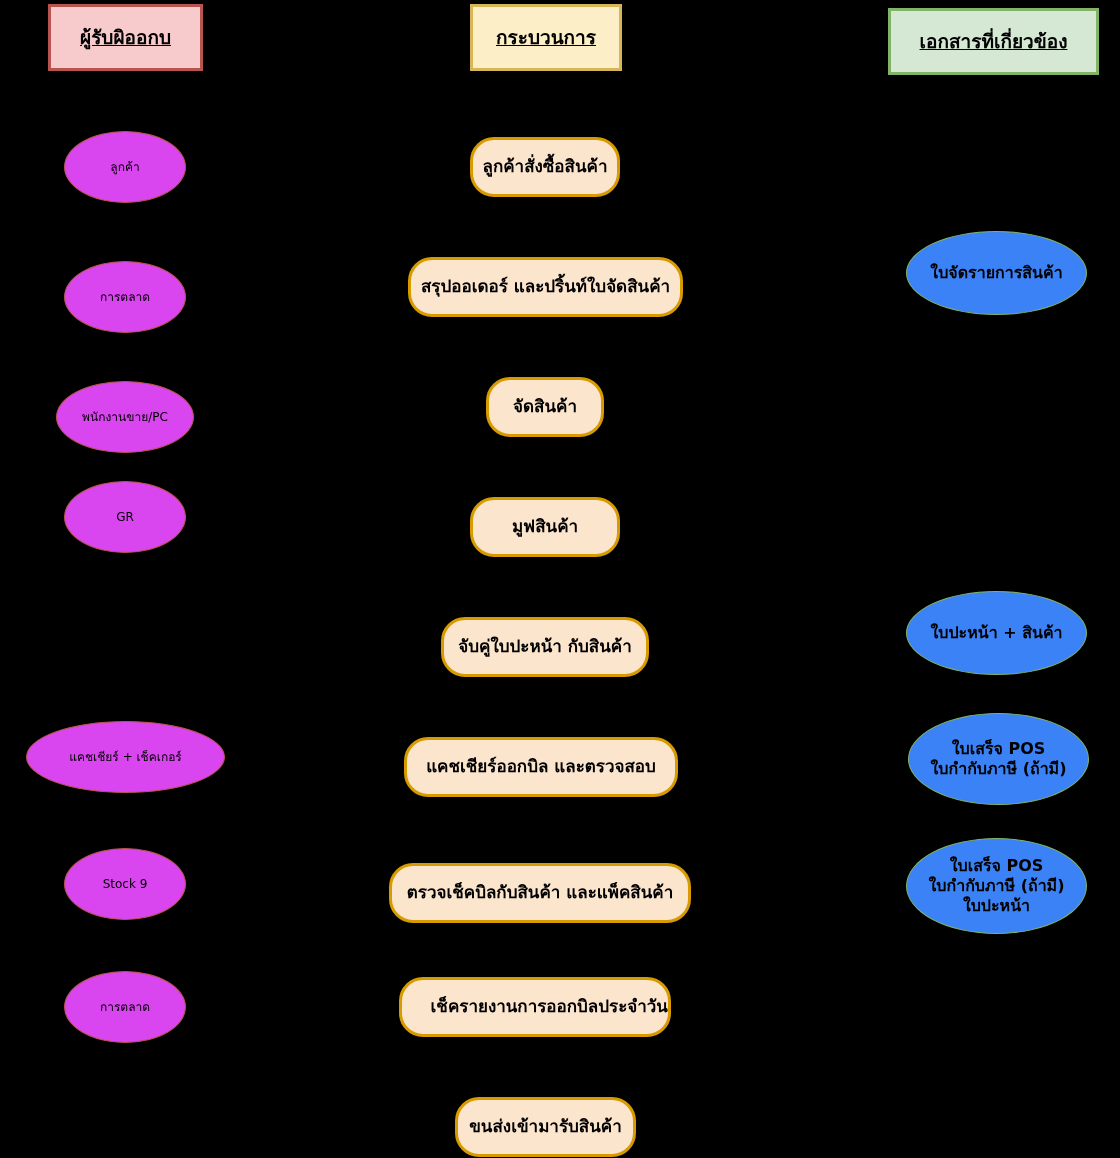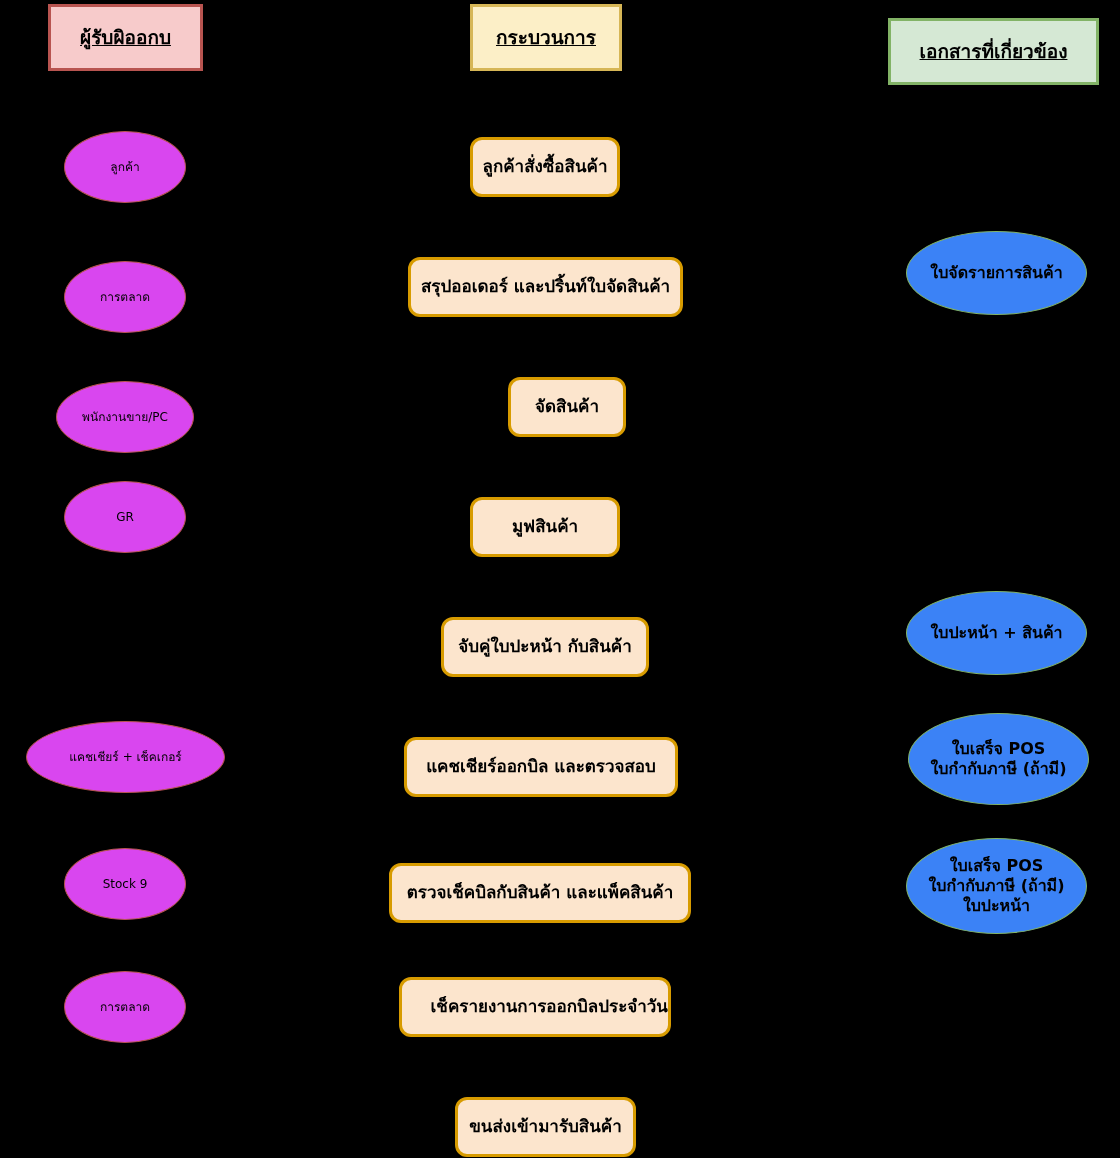--- a/index.html
+++ b/index.html
@@ -52,21 +52,21 @@
   }
   .header-doc {
     background: #D5E8D4;
     border-color: #82B366;
   }
 
   
   .proc-box {
     background: #FCE5CD;
     border: 3px solid #D79B00;
-    border-radius: 12px;
+    border-radius: 24px;
     font-size: 17px;
     font-weight: bold;
   }
 
   
   .role-ellipse {
     background: #d946ef;
     border: 1.5px solid #B85450;
     border-radius: 50%;
     font-size: 12px;
@@ -89,21 +89,21 @@
 <div id="canvas">
 
   <div class="node header-box header-resp" style="left:48px; top:4px; width:155px; height:67px;">
     <span>ผู้รับผิออกบ</span>
   </div>
 
   <div class="node header-box header-proc" style="left:470px; top:4px; width:152px; height:67px;">
     <span>กระบวนการ</span>
   </div>
 
-  <div class="node header-box header-doc" style="left:888px; top:18px; width:211px; height:67px;">
+  <div class="node header-box header-doc" style="left:888px; top:8px; width:211px; height:67px;">
     <span>เอกสารที่เกี่ยวข้อง</span>
   </div>
 
   <div class="node role-ellipse" style="left:64px; top:131px; width:122px; height:72px;">
     <span>ลูกค้า</span>
   </div>
 
   <div class="node role-ellipse" style="left:64px; top:261px; width:122px; height:72px;">
     <span>การตลาด</span>
   </div>
@@ -129,21 +129,21 @@
   </div>
 
   <div class="node proc-box" style="left:470px; top:137px; width:150px; height:60px;">
     <span>ลูกค้าสั่งซื้อสินค้า</span>
   </div>
 
   <div class="node proc-box" style="left:408px; top:257px; width:275px; height:60px;">
     <span>สรุปออเดอร์ และปริ้นท์ใบจัดสินค้า</span>
   </div>
 
-  <div class="node proc-box" style="left:508px; top:377px; width:118px; height:60px;">
+  <div class="node proc-box" style="left:486px; top:377px; width:118px; height:60px;">
     <span>จัดสินค้า</span>
   </div>
 
   <div class="node proc-box" style="left:470px; top:497px; width:150px; height:60px;">
     <span>มูฟสินค้า</span>
   </div>
 
   <div class="node proc-box" style="left:441px; top:617px; width:208px; height:60px;">
     <span>จับคู่ใบปะหน้า กับสินค้า</span>
   </div>

